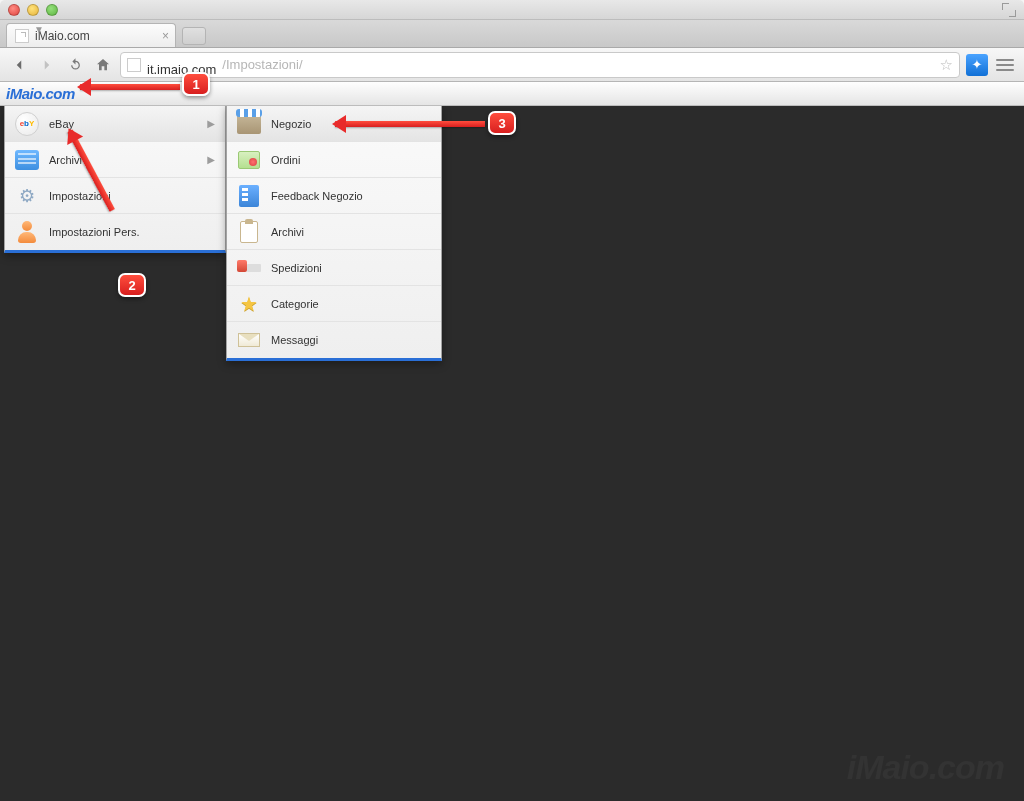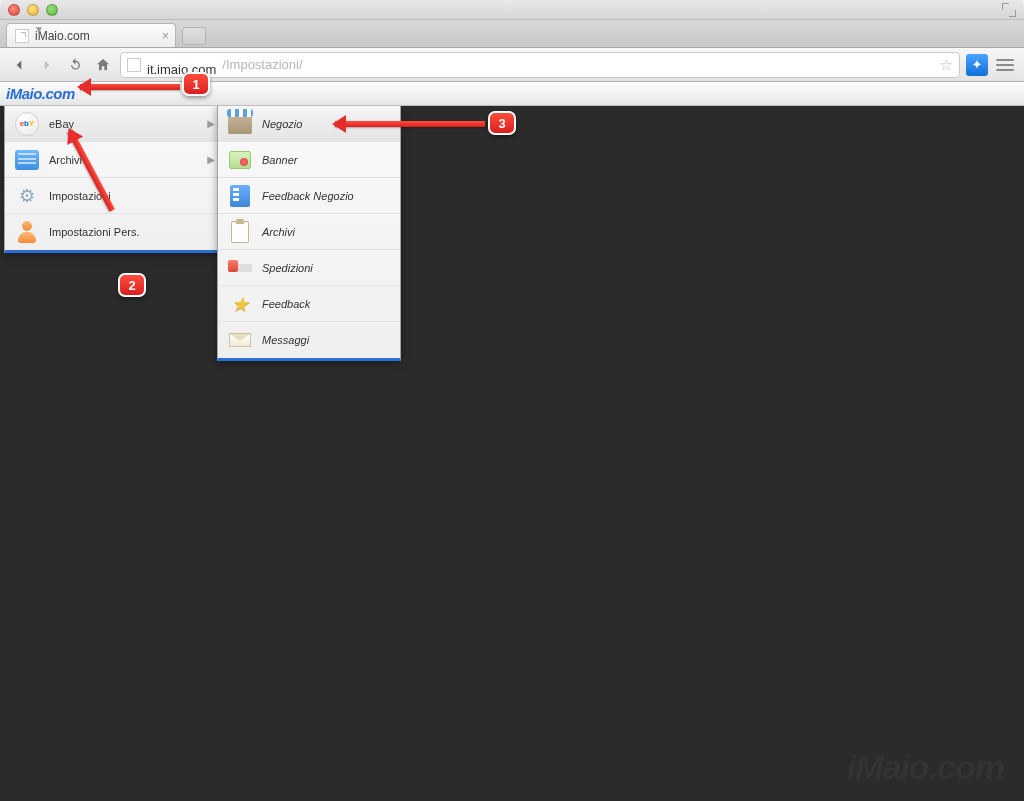--- a/index.html
+++ b/index.html
@@ -53,21 +53,21 @@
   
   .menu{position:absolute;background:linear-gradient(#fafafa,#efefef);border:1px solid #a3a3a3;border-top:1px solid #7aa6e2;box-shadow:0 3px 8px rgba(0,0,0,.35);}
   .menu::before{content:"";position:absolute;top:-3px;left:0;right:0;height:3px;background:#2a6fd6;}
   .menu-item{height:36px;display:flex;align-items:center;padding:0 10px;font-size:11px;color:#333;gap:10px;border-bottom:1px solid #e3e3e3;cursor:default;position:relative;}
   .menu-item:last-child{border-bottom:none;}
   .menu-item.highlight{background:linear-gradient(#f5f5f5,#e4e4e4);}
   .menu-item .arrow{margin-left:auto;color:#9c9c9c;font-size:10px;}
   .menu-icon{width:24px;height:24px;display:flex;align-items:center;justify-content:center;flex:none;}
 
   .menu.primary{left:4px;top:105px;width:222px;border-bottom:3px solid #2a6fd6;}
-  .menu.secondary{left:217px;top:105px;width:184px;border-bottom:3px solid #2a6fd6;font-style:italic;}
+  .menu.secondary{left:226px;top:105px;width:216px;border-bottom:3px solid #2a6fd6;}
 
   
   .ico-ebay{width:24px;height:24px;background:radial-gradient(circle at 35% 30%, #fff, #e9e9e9);border-radius:50%;border:1px solid #d0d0d0;display:flex;align-items:center;justify-content:center;font-size:8px;font-weight:bold;}
   .ico-ebay span:nth-child(1){color:#e43;}
   .ico-ebay span:nth-child(2){color:#06c;}
   .ico-ebay span:nth-child(3){color:#fb0;}
   .ico-archive{width:24px;height:20px;background:linear-gradient(#6fb8ff,#3d8fe0);border-radius:3px;position:relative;}
   .ico-archive::before{content:"";position:absolute;top:3px;left:3px;right:3px;height:2px;background:rgba(255,255,255,.6);}
   .ico-archive::after{content:"";position:absolute;top:8px;left:3px;right:3px;height:2px;background:rgba(255,255,255,.6);box-shadow:0 4px 0 rgba(255,255,255,.6);}
   .ico-gears{color:#8fa9c4;font-size:18px;}
@@ -197,21 +197,21 @@
   <div class="menu-item highlight">
     <div class="menu-icon">
         <div class="ico-shop"></div>
       </div>
     <span>Negozio</span>
   </div>
   <div class="menu-item">
     <div class="menu-icon">
         <div class="ico-banner"></div>
       </div>
-    <span>Banner</span>
+    <span>Ordini</span>
   </div>
   <div class="menu-item">
     <div class="menu-icon">
         <div class="ico-categories"></div>
       </div>
     <span>Feedback Negozio</span>
   </div>
   <div class="menu-item">
     <div class="menu-icon">
         <div class="ico-orders"></div>
@@ -219,21 +219,21 @@
     <span>Archivi</span>
   </div>
   <div class="menu-item">
     <div class="menu-icon">
         <div class="ico-ship"></div>
       </div>
     <span>Spedizioni</span>
   </div>
   <div class="menu-item">
     <div class="menu-icon ico-star">★</div>
-    <span>Feedback</span>
+    <span>Categorie</span>
   </div>
   <div class="menu-item">
     <div class="menu-icon">
         <div class="ico-msg"></div>
       </div>
     <span>Messaggi</span>
   </div>
 </div>
 
 <div class="arrow-annot" style="left:80px;top:84px;width:100px;"></div>

